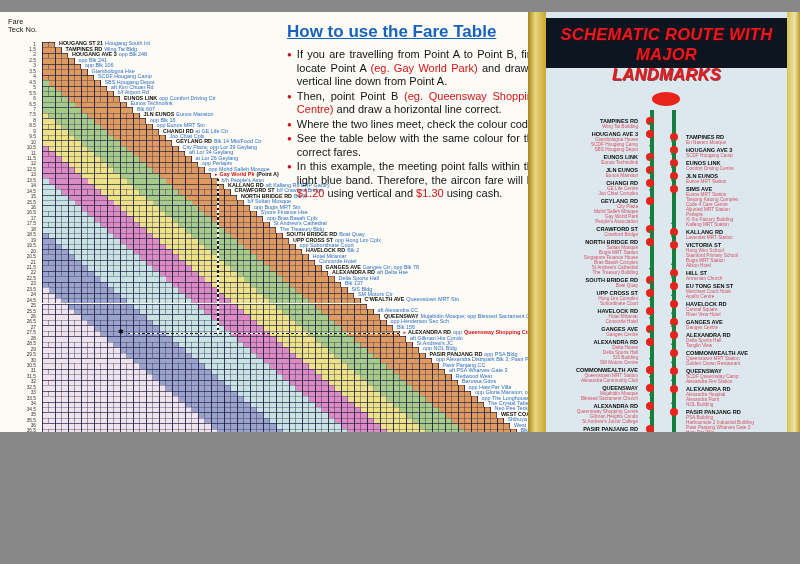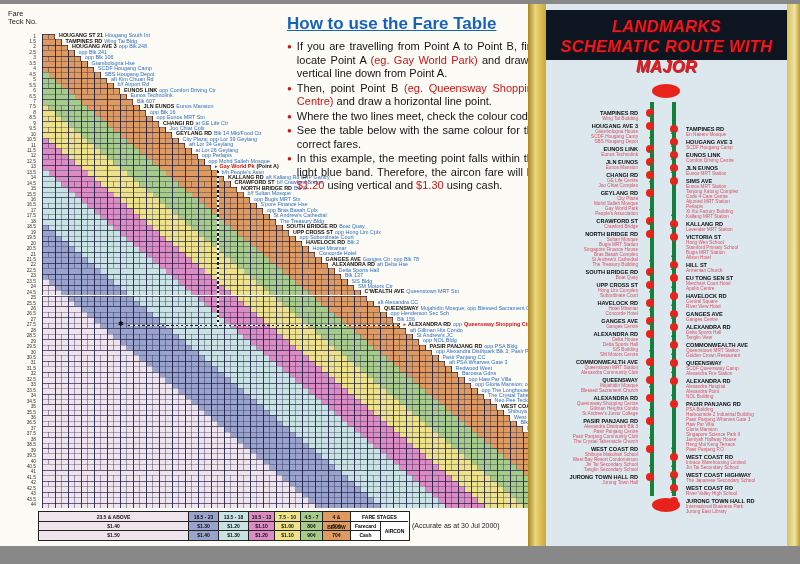--- a/index.html
+++ b/index.html
@@ -1,17 +1,17 @@
 <!DOCTYPE html>
 <html><head>
 <meta charset="utf-8">
 <style>
   html,body{margin:0;padding:0;background:#888;}
   *{box-sizing:border-box;font-family:"Liberation Sans",sans-serif;}
-  #stage{position:relative;width:800px;height:542px;background:#fde047;overflow:hidden;margin:4px auto;}
+  #stage{position:relative;width:800px;height:420px;background:#fde047;overflow:hidden;margin:12px auto;}
 
   
   .fare-page{position:absolute;left:0;top:0;width:540px;height:564px;background:#fcfbf6;overflow:hidden;}
   .corner{position:absolute;left:8px;top:6px;font-size:7.5px;line-height:8px;color:#222;}
   .ft-title{position:absolute;left:84px;top:5px;font-size:15px;font-weight:bold;color:#141414;letter-spacing:.2px;}
   .ft-area{position:absolute;left:42px;top:30px;width:578px;height:476px;}
   .ft-row{position:absolute;left:0;}
   .ft-stages{position:absolute;left:2px;top:30px;width:36px;height:476px;}
   .ft-sn{position:absolute;right:2px;width:34px;text-align:right;font-size:4.8px;line-height:5.4px;color:#333;}
   .ft-label{position:absolute;white-space:nowrap;font-size:5.4px;line-height:5.6px;}
@@ -388,43 +388,43 @@
 
   <section class="howto">
     <h2>How to use the Fare Table</h2>
     <div id="howto-bullets">
         <div class="bu">
           <span class="bdot">●</span>
           <span class="btext"><span>If you are travelling from Point A to Point B, first locate Point A </span><span class="bred">(eg. Gay World Park)</span><span> and draw a vertical line down from Point A.</span></span>
         </div>
         <div class="bu">
           <span class="bdot">●</span>
-          <span class="btext"><span>Then, point Point B </span><span class="bred">(eg. Queensway Shopping Centre)</span><span> and draw a horizontal line point.</span></span>
+          <span class="btext"><span>Then, point Point B </span><span class="bred">(eg. Queensway Shopping Centre)</span><span> and draw a horizontal line correct.</span></span>
         </div>
         <div class="bu">
           <span class="bdot">●</span>
           <span class="btext"><span>Where the two lines meet, check the colour code.</span></span>
         </div>
         <div class="bu">
           <span class="bdot">●</span>
           <span class="btext"><span>See the table below with the same colour for the correct fares.</span></span>
         </div>
         <div class="bu">
           <span class="bdot">●</span>
           <span class="btext"><span>In this example, the meeting point falls within the light blue band.  Therefore, the aircon fare will be </span><span class="bred">$1.20</span><span> using vertical and </span><span class="bred">$1.30</span><span> using cash.</span></span>
         </div>
       </div>
   </section>
 
   <section class="route-page">
     <div class="spine-l"></div>
     <div class="spine-r"></div>
     <div class="rp-banner">
+      <div>SCHEMATIC ROUTE WITH MAJOR</div>
       <div>LANDMARKS</div>
-      <div>SCHEMATIC ROUTE WITH MAJOR</div>
     </div>
     <div class="rp-oval" style="top:80px;"></div>
     <div class="rp-cols">
       <div class="line line-l"></div>
       <div class="line line-r"></div>
       <div class="col col-l">
           <div class="rg">
             <span class="rdot"></span>
             <div class="rg-road">TAMPINES RD</div>
             <div class="rg-lm">Wing Tai Building</div>

